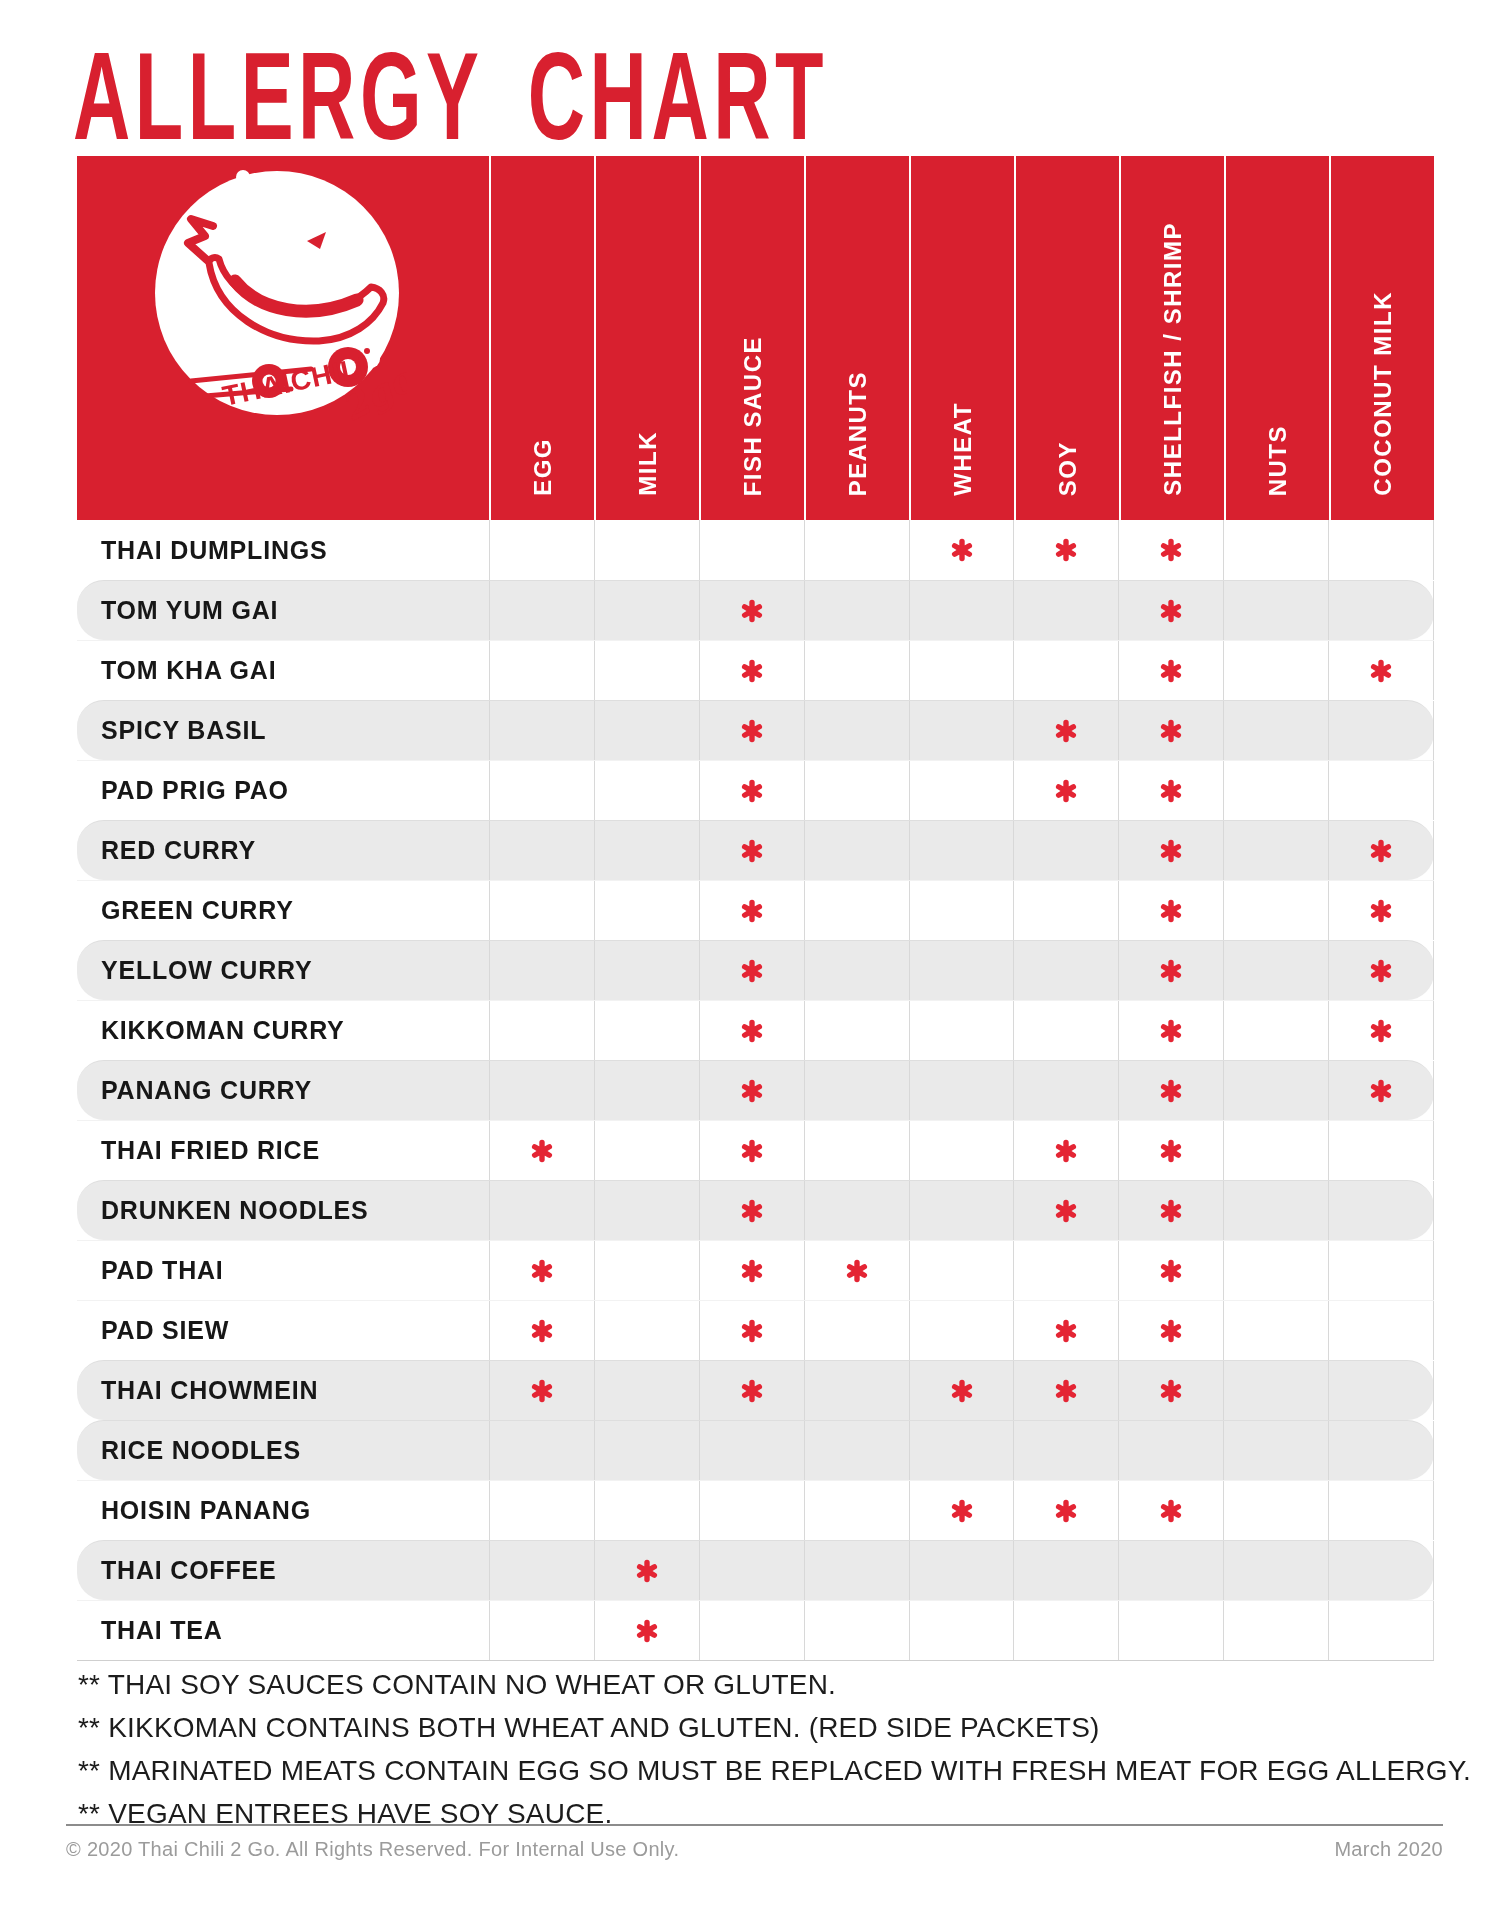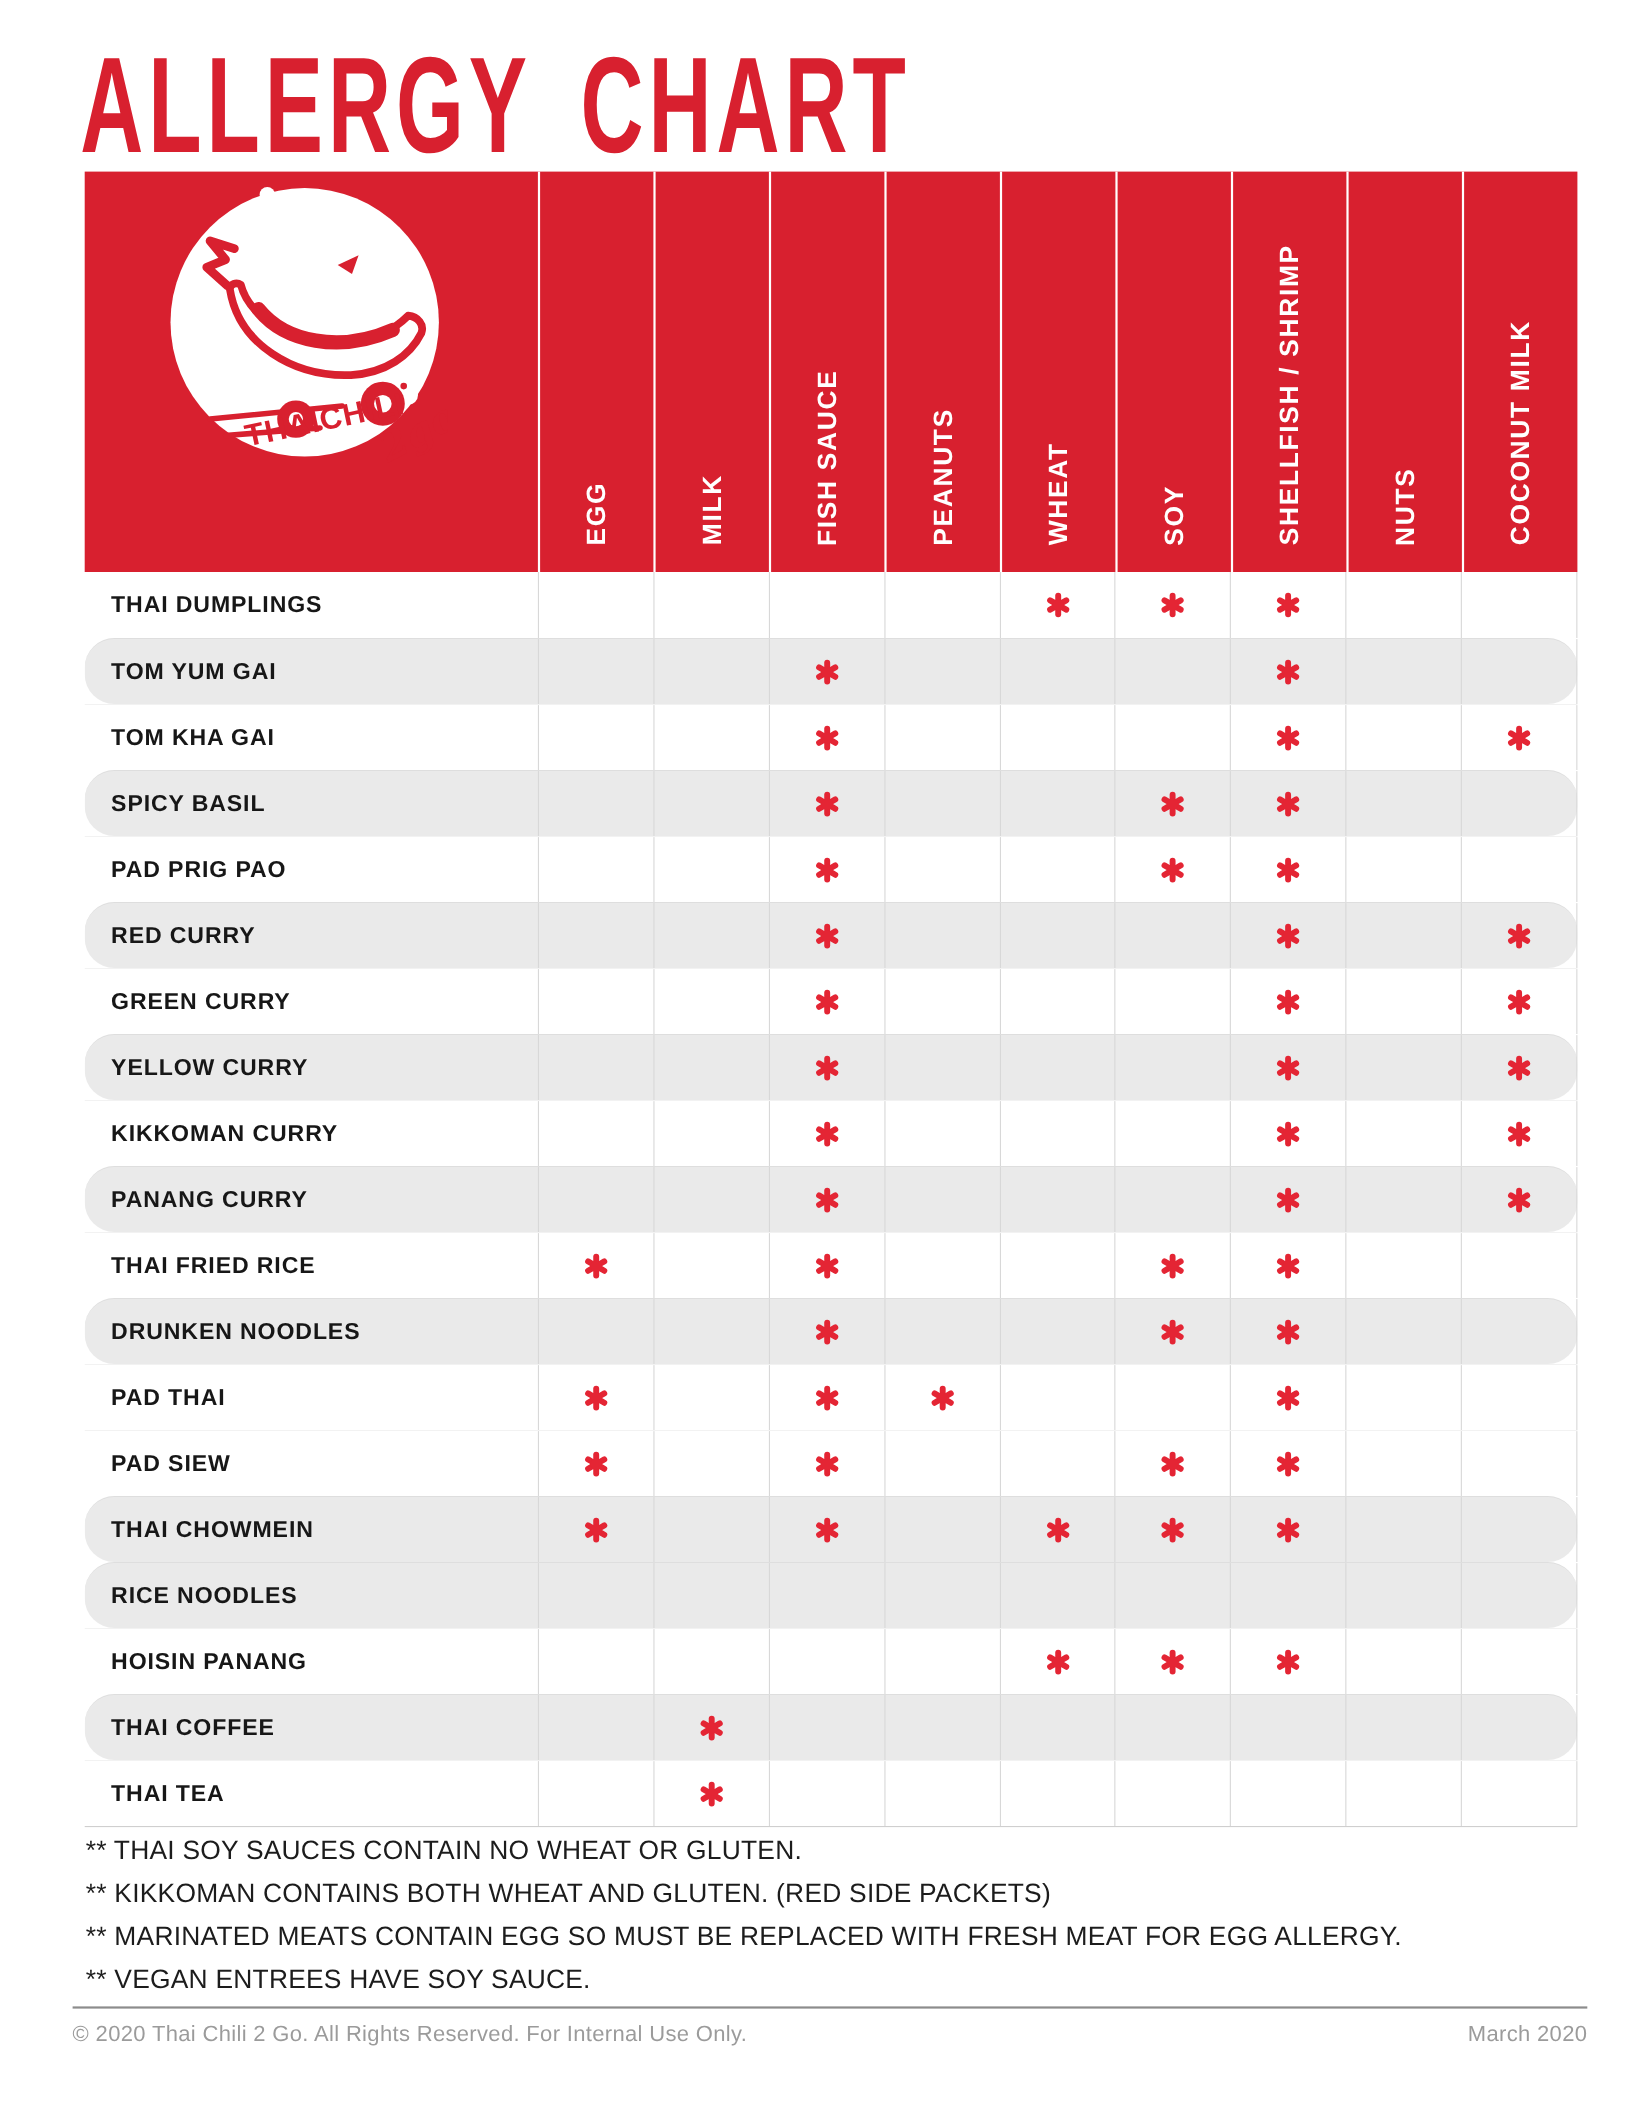--- a/index.html
+++ b/index.html
@@ -45,33 +45,33 @@
   .tbody{
     position:absolute;left:77px;top:520px;width:1357px;
     border-bottom:1px solid #CFCFCF;
   }
   .row{display:flex;height:60px;}
   .row.alt{background:var(--row-alt);border-radius:27px;}
   .row + .row{border-top:1px solid rgba(0,0,0,0.05);}
   .dish{
     width:412px;flex:none;display:flex;align-items:center;
     padding-left:24px;
-    font-size:21px;font-weight:700;letter-spacing:0.8px;color:var(--ink);
+    font-size:25px;font-weight:700;letter-spacing:0.8px;color:var(--ink);
     white-space:nowrap;
   }
   .cell{
     flex:1 1 0;border-left:1px solid var(--grid);
     display:flex;align-items:center;justify-content:center;
   }
   .cell.last{border-right:1px solid var(--grid);}
   .mark{width:24px;height:24px;display:block;}
   
   .footnotes{position:absolute;left:78px;top:1669px;}
   .footnote{
-    font-size:24px;color:#1C1C1C;letter-spacing:0.2px;
+    font-size:28px;color:#1C1C1C;letter-spacing:0.2px;
     margin-bottom:11px;white-space:nowrap;
   }
   
   .footer-rule{position:absolute;left:66px;top:1824px;width:1377px;height:2px;background:#8C8C8C;}
   .footer{
     position:absolute;left:66px;top:1838px;width:1377px;
     display:flex;justify-content:space-between;
     font-size:20px;color:var(--muted);letter-spacing:0.3px;
   }
 </style>

